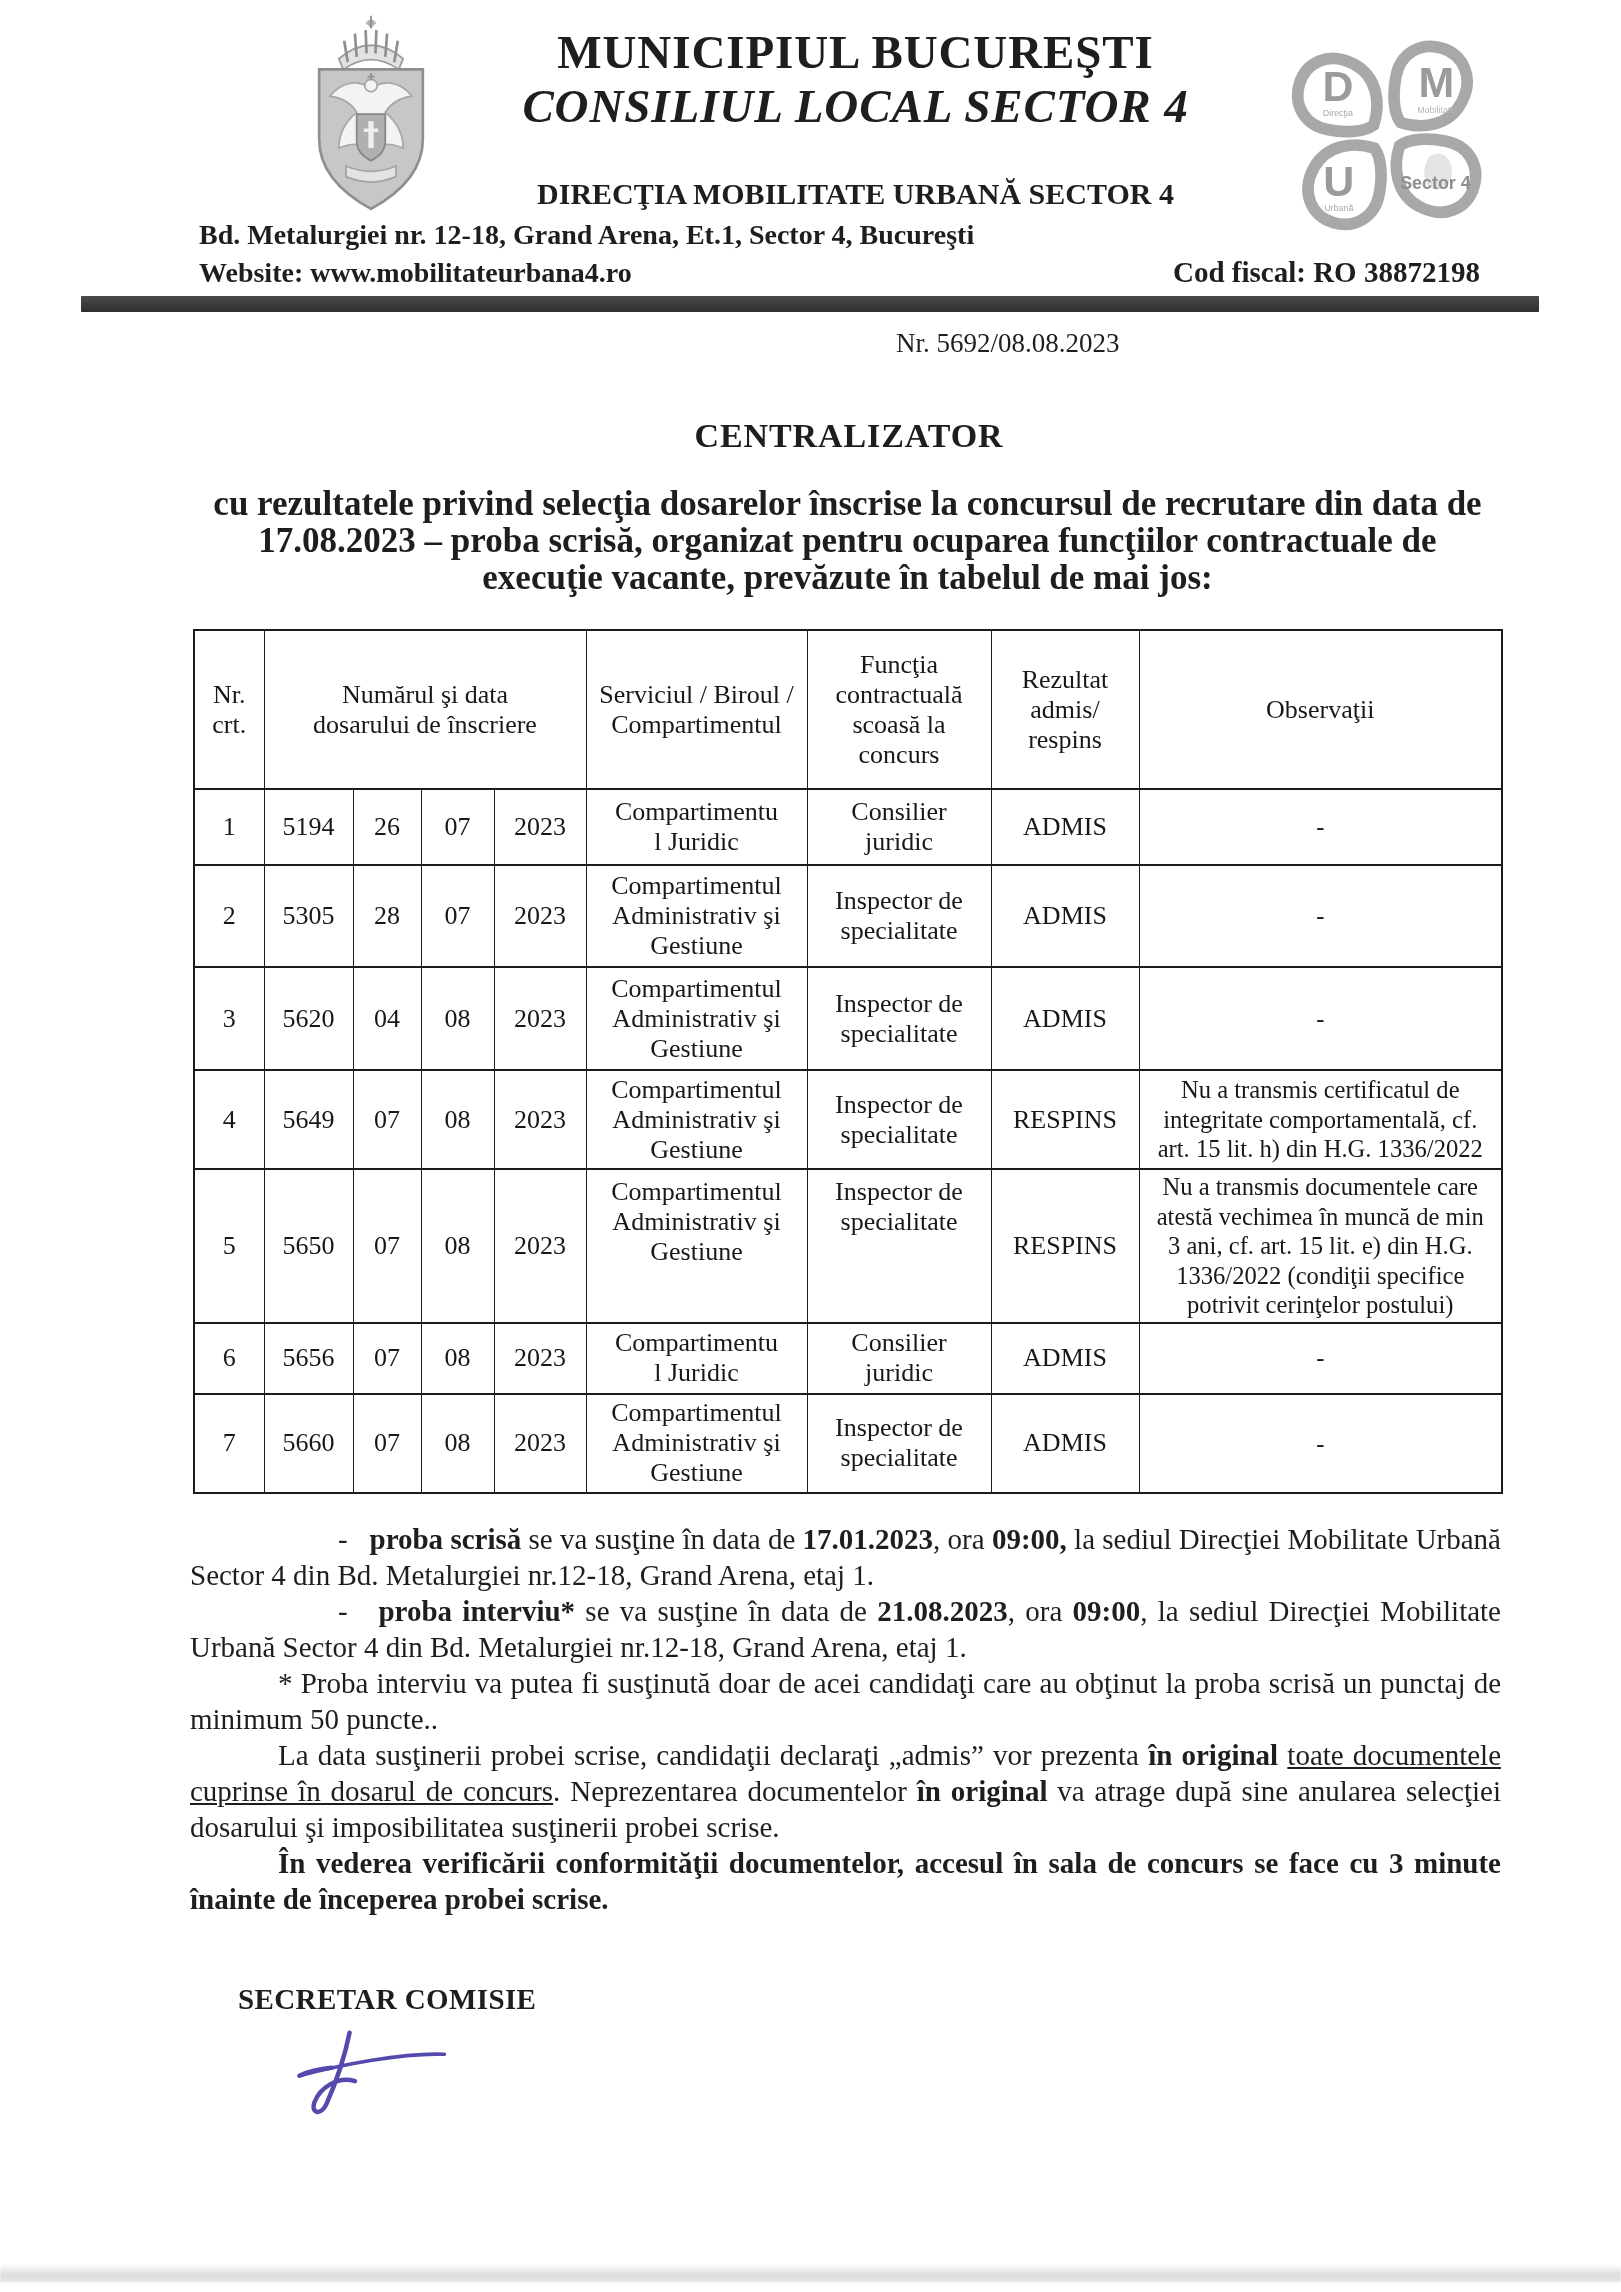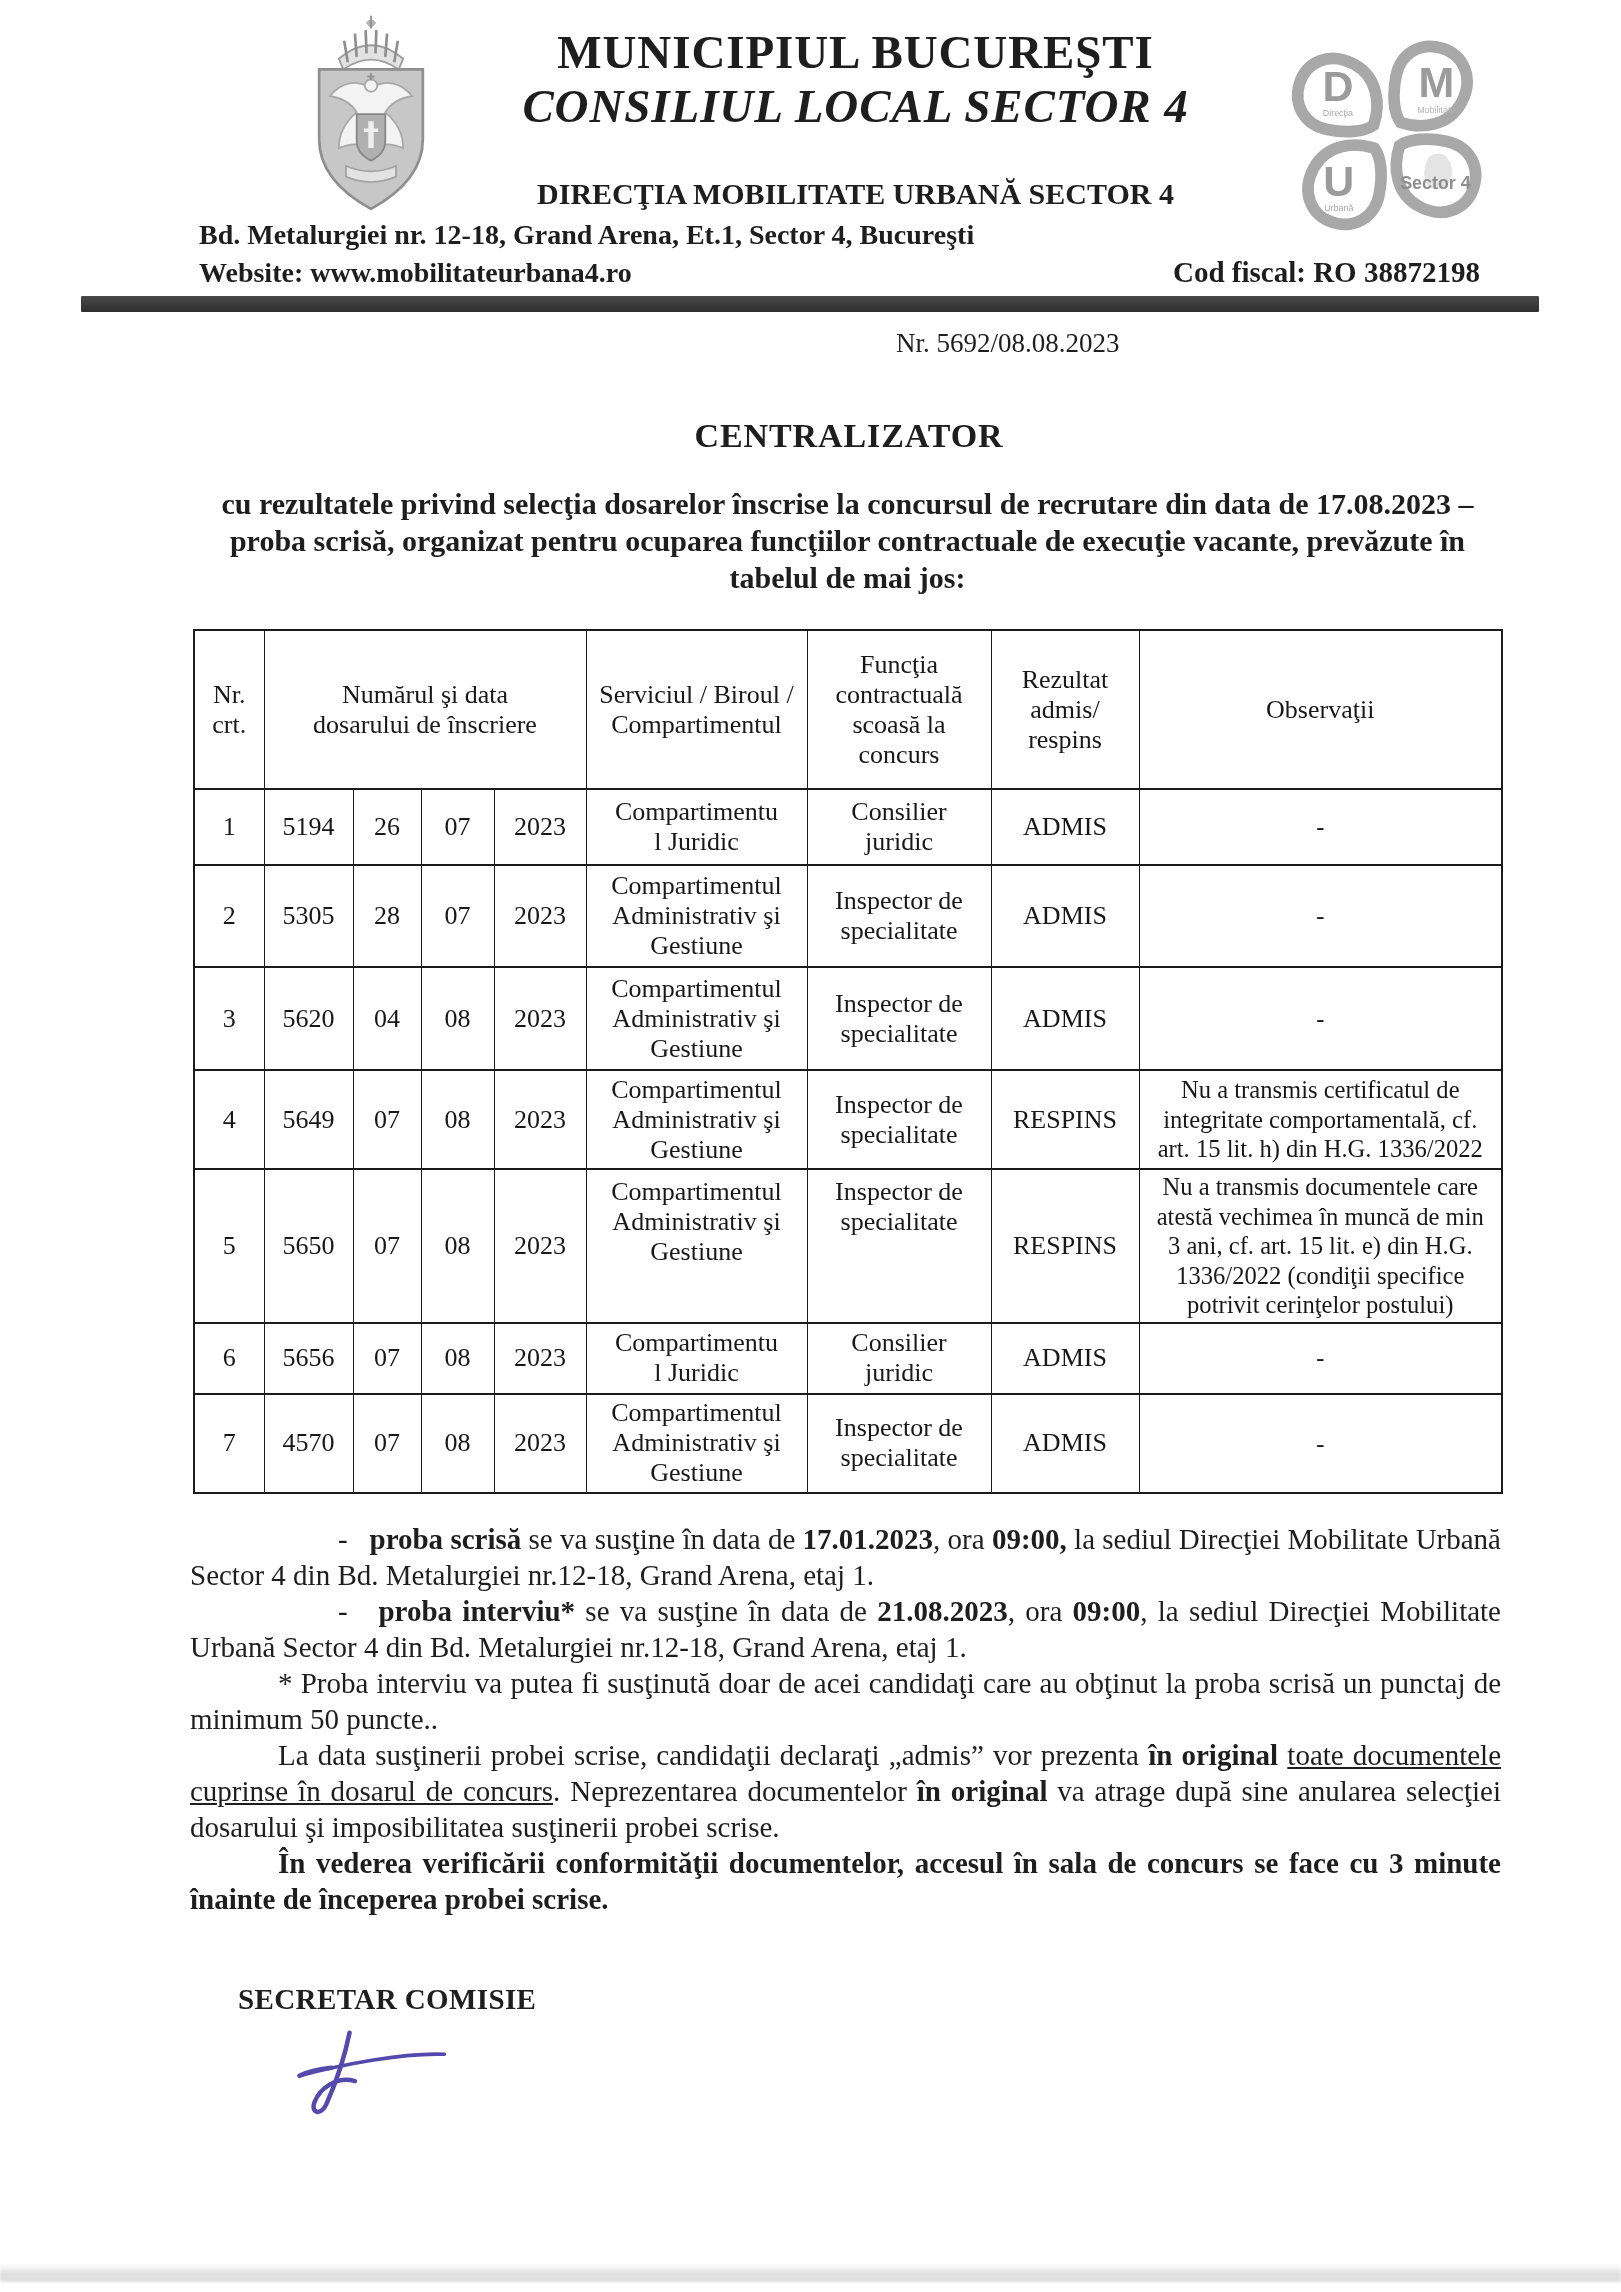--- a/index.html
+++ b/index.html
@@ -19,21 +19,21 @@
   .address-line{top:219px;left:199px;font-size:28px;font-weight:bold;}
   .website-line{top:257px;left:199px;font-size:28px;font-weight:bold;}
   .fiscal-code{top:256px;left:1173px;font-size:29px;font-weight:bold;}
   .black-bar{top:296px;left:81px;width:1458px;height:16px;
     background:linear-gradient(180deg,#4a4a4a,#2e2e2e);border-radius:0.9px;}
   .doc-number{top:328px;left:896px;width:609px;text-align:left;font-size:27px;}
   
   .doc-title{top:417px;left:195px;width:1308px;text-align:center;
     font-size:34px;font-weight:bold;letter-spacing:0.9px;}
   .doc-intro{top:485px;left:195px;width:1305px;text-align:center;
-    font-size:30px;font-weight:bold;line-height:37px;}
+    font-size:35px;font-weight:bold;line-height:37px;}
   
   .results-table{position:absolute;top:629px;left:193px;width:1308px;
     border-collapse:collapse;table-layout:fixed;
     font-size:26px;line-height:30px;color:#181818;}
   .results-table,.results-table th,.results-table td{
     border:1.8px solid #1b1b1b;}
   .results-table th,.results-table td{
     border-top-width:2.7px;border-bottom-width:2.7px;
     vertical-align:middle;text-align:center;padding:3.6px 7.2px;
     font-weight:normal;overflow:hidden;}
@@ -222,21 +222,21 @@
           <td class="c2">07</td>
           <td class="c3">08</td>
           <td class="c4">2023</td>
           <td class="c5">Compartimentu<br>l Juridic</td>
           <td class="c6">Consilier<br>juridic</td>
           <td class="c7">ADMIS</td>
           <td class="c8">-</td>
         </tr>
         <tr>
           <td class="c0">7</td>
-          <td class="c1">4570</td>
+          <td class="c1">5660</td>
           <td class="c2">07</td>
           <td class="c3">08</td>
           <td class="c4">2023</td>
           <td class="c5">Compartimentul<br>Administrativ şi<br>Gestiune</td>
           <td class="c6">Inspector de<br>specialitate</td>
           <td class="c7">ADMIS</td>
           <td class="c8">-</td>
         </tr>
       </tbody>
   </table>

